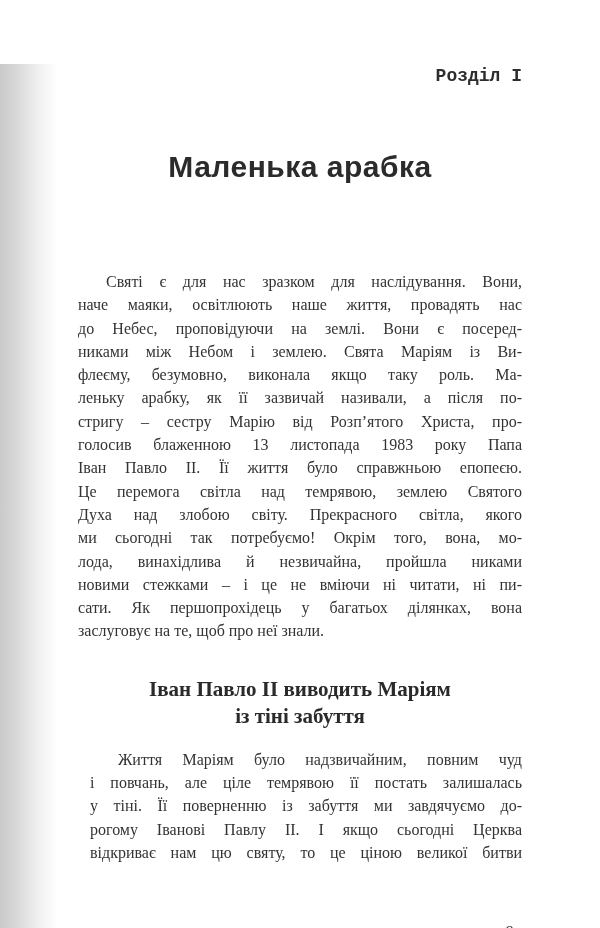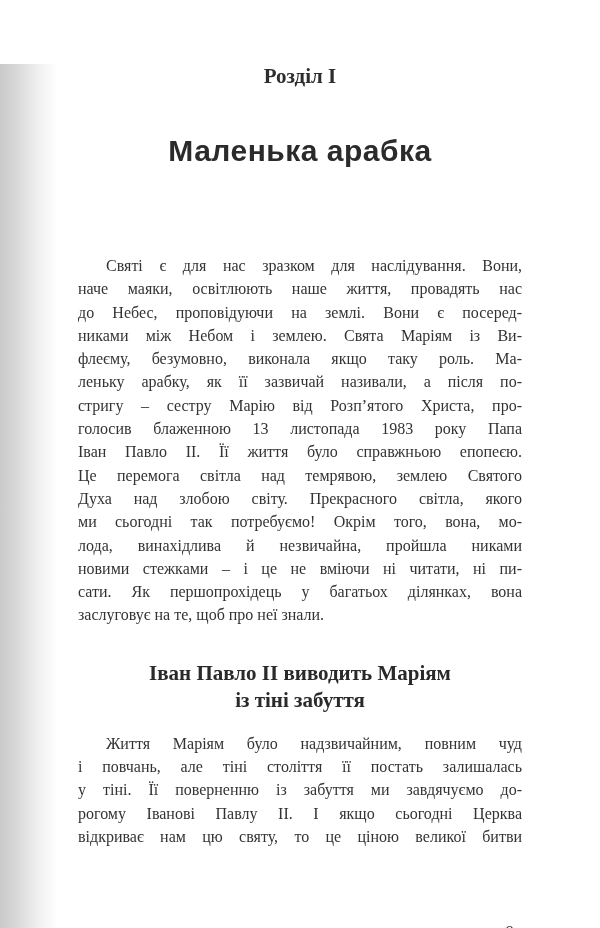--- a/index.html
+++ b/index.html
@@ -20,44 +20,44 @@
     width: 58px; height: 928px;
     background: linear-gradient(90deg, #cacaca 0%, #d9d9d9 30%, #f2f2f2 70%, #ffffff 100%);
     pointer-events: none;
   }
   .content {
     position: relative;
     padding: 0 78px;
   }
   .chapter-label {
     margin-top: 64px;
-    text-align: center;
-    font-family: Liberation Serif, serif;
+    text-align: right;
+    font-family: Liberation Mono, monospace;
     font-weight: bold;
-    font-size: 21px;
+    font-size: 18px;
     line-height: 24px;
     color: #2d2d2d;
   }
   .book-title {
-    margin-top: 46px;
+    margin-top: 62px;
     text-align: center;
     font-family: "Liberation Sans", sans-serif;
     font-weight: bold;
     font-size: 30px;
     line-height: 34px;
     color: #2b2b2b;
     letter-spacing: 0.5px;
   }
   .para {
     font-size: 16px;
     line-height: 23.3px;
     color: #333333;
   }
   .para-1 { margin-top: 86px; }
-  .para-2 { margin-top: 18px; }
+  .para-2 { margin-top: 18px; margin-left: 12px; }
   .para .line {
     text-align: justify;
     text-align-last: justify;
     white-space: normal;
   }
   .para .line.first { text-indent: 28px; }
   .para:not(.continues) .line.final { text-align: left; text-align-last: left; }
   .section-heading {
     margin-top: 33px;
     font-family: "Liberation Serif", serif;
@@ -107,21 +107,21 @@
         <div class="line final">заслуговує на те, щоб про неї знали.</div>
       </div>
 
     <h2 class="section-heading">
         <div class="line first">Іван Павло II виводить Маріям</div>
         <div class="line final">із тіні забуття</div>
       </h2>
 
     <div class="para para-2 continues">
         <div class="line first">Життя Маріям було надзвичайним, повним чуд</div>
-        <div class="line">і повчань, але тіні століття її постать залишалась</div>
+        <div class="line">і повчань, але ціле темрявою її постать залишалась</div>
         <div class="line">у тіні. Її поверненню із забуття ми завдячуємо до-</div>
         <div class="line">рогому Іванові Павлу II. І якщо сьогодні Церква</div>
         <div class="line final">відкриває нам цю святу, то це ціною великої битви</div>
       </div>
   </div>
 
   <div class="page-number">9</div>
 </div>
 
 </body></html>

